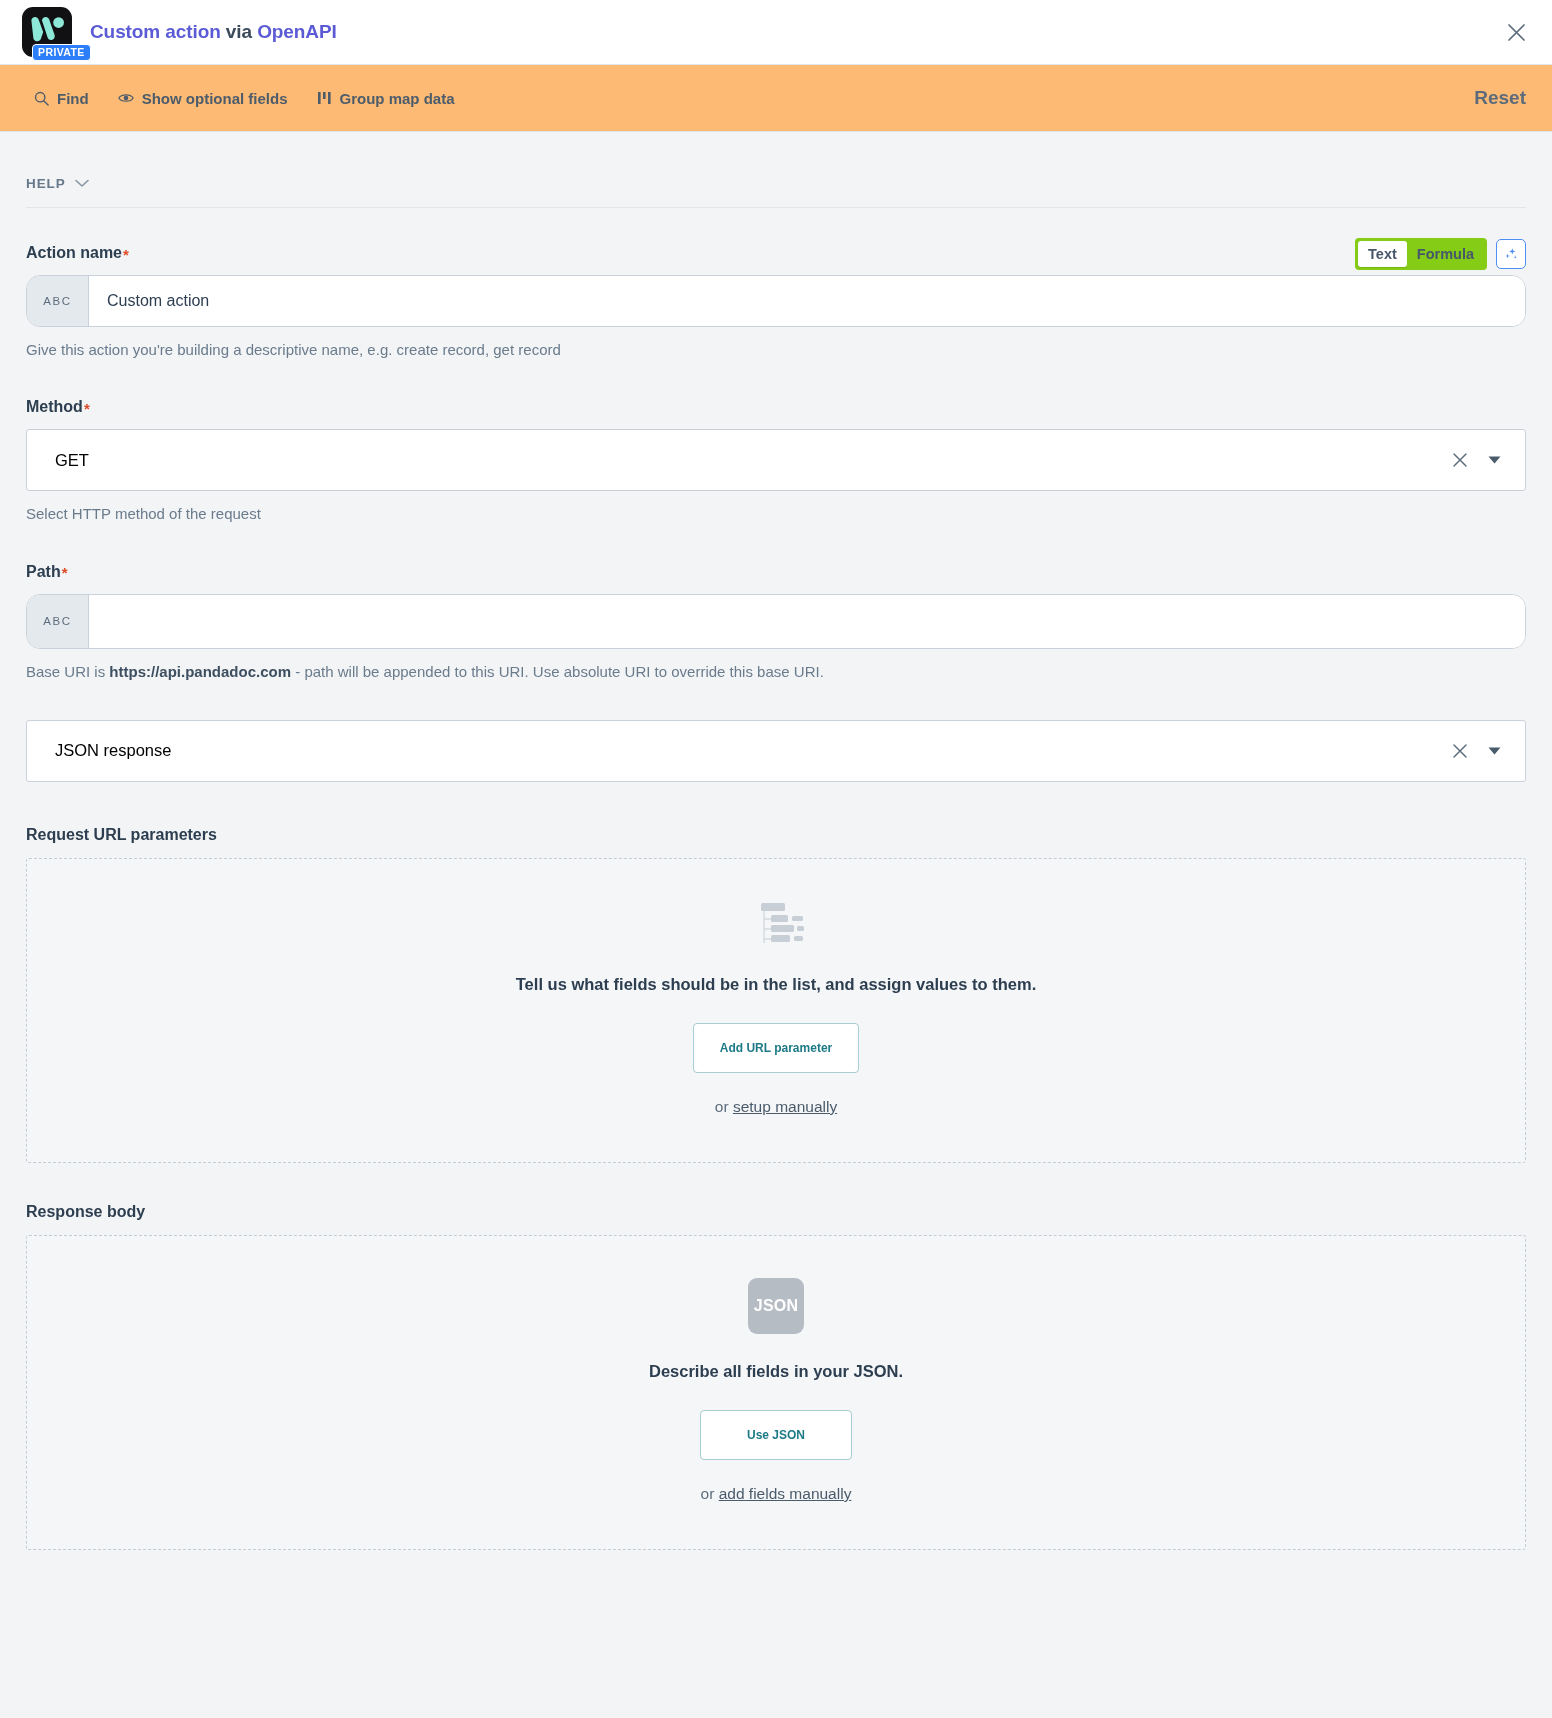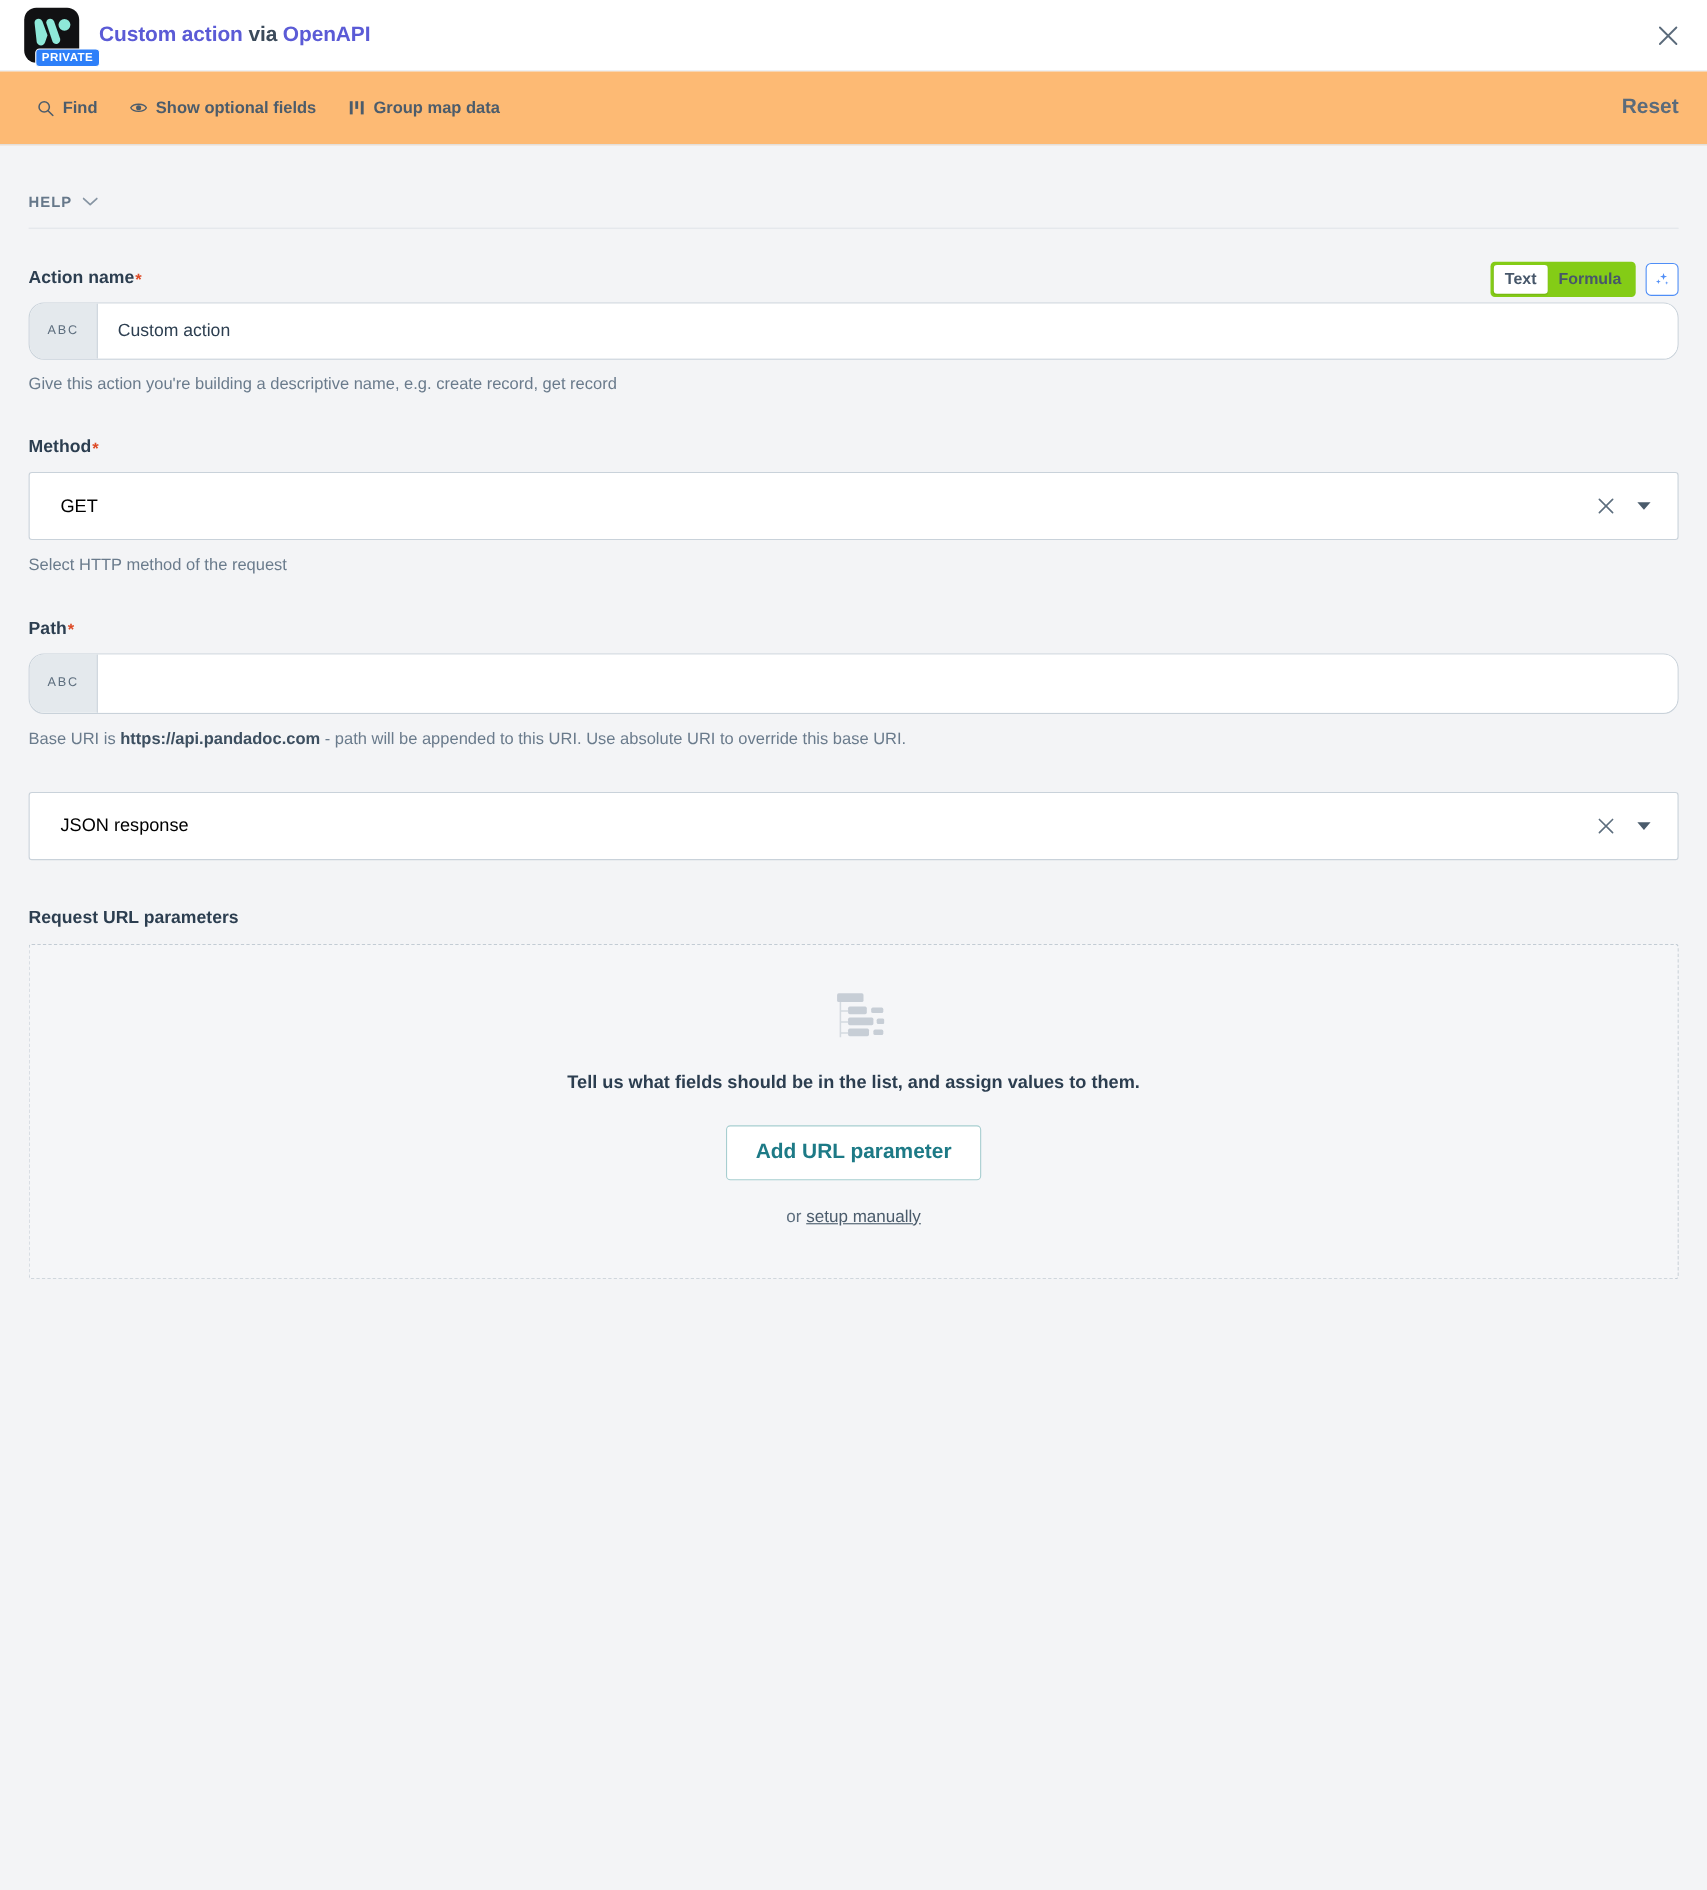--- a/index.html
+++ b/index.html
@@ -279,21 +279,21 @@
     display: inline-flex;
     align-items: center;
     justify-content: center;
     min-width: 152px;
     height: 50px;
     padding: 0 26px;
     border: 1px solid #a7ced0;
     border-radius: 4px;
     background: #ffffff;
     color: #1d7a86;
-    font-size: 19px;
+    font-size: 12px;
     font-weight: bold;
     cursor: pointer;
   }
   .or-line {
     margin-top: 25px;
     font-size: 15.5px;
     color: #5d6e7e;
   }
   .or-line .lnk {
     color: #4a5b6b;
@@ -475,14 +475,27 @@
         </svg>
       </div>
       <div class="msg">Tell us what fields should be in the list, and assign values to them.</div>
       <button class="ghost-btn">Add URL parameter</button>
       <div class="or-line">
         <span>or </span><span class="lnk">setup manually</span>
       </div>
     </div>
   </div>
 
+  <div>
+    <div class="section-title">Response body</div>
+    <div class="empty-card">
+      <div class="art">
+        <div class="json-tile">JSON</div>
+      </div>
+      <div class="msg">Describe all fields in your JSON.</div>
+      <button class="ghost-btn">Use JSON</button>
+      <div class="or-line">
+        <span>or </span><span class="lnk">add fields manually</span>
+      </div>
+    </div>
+  </div>
 
 </div>
 
 </body></html>

